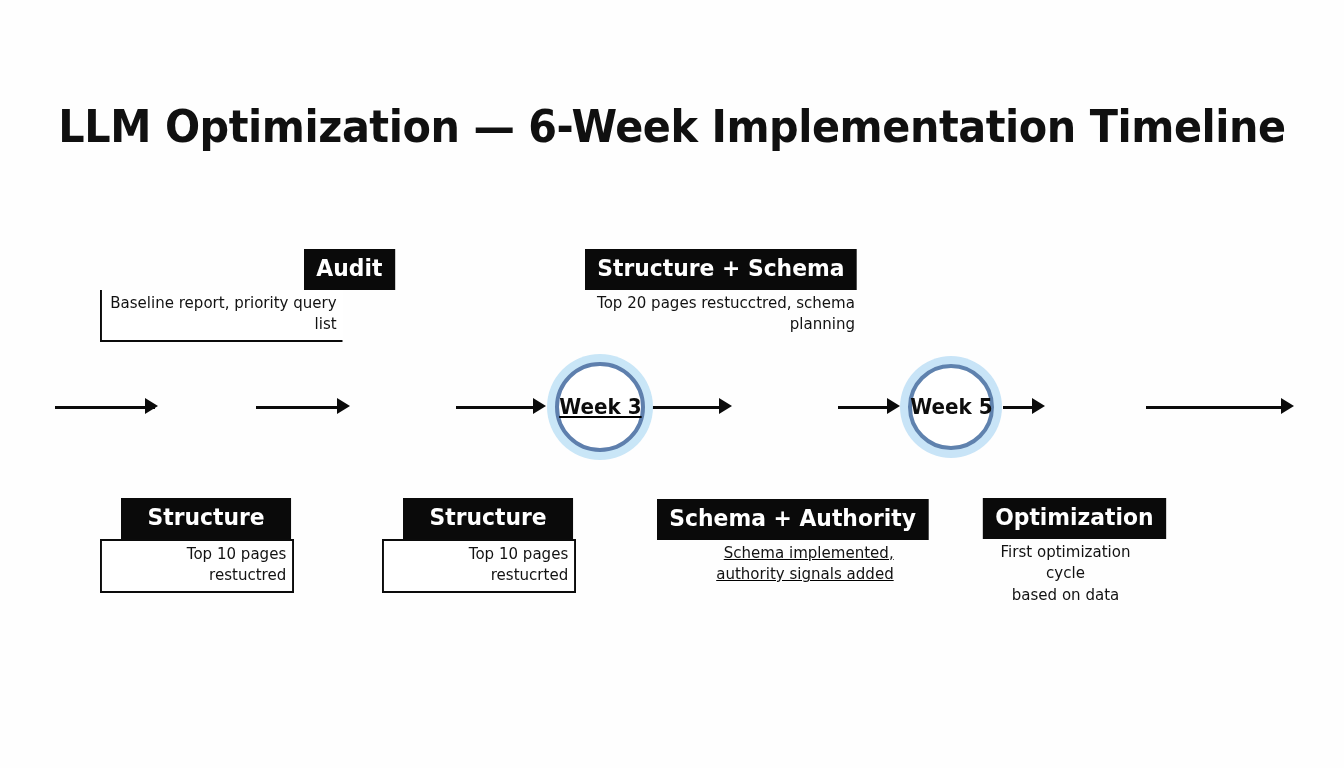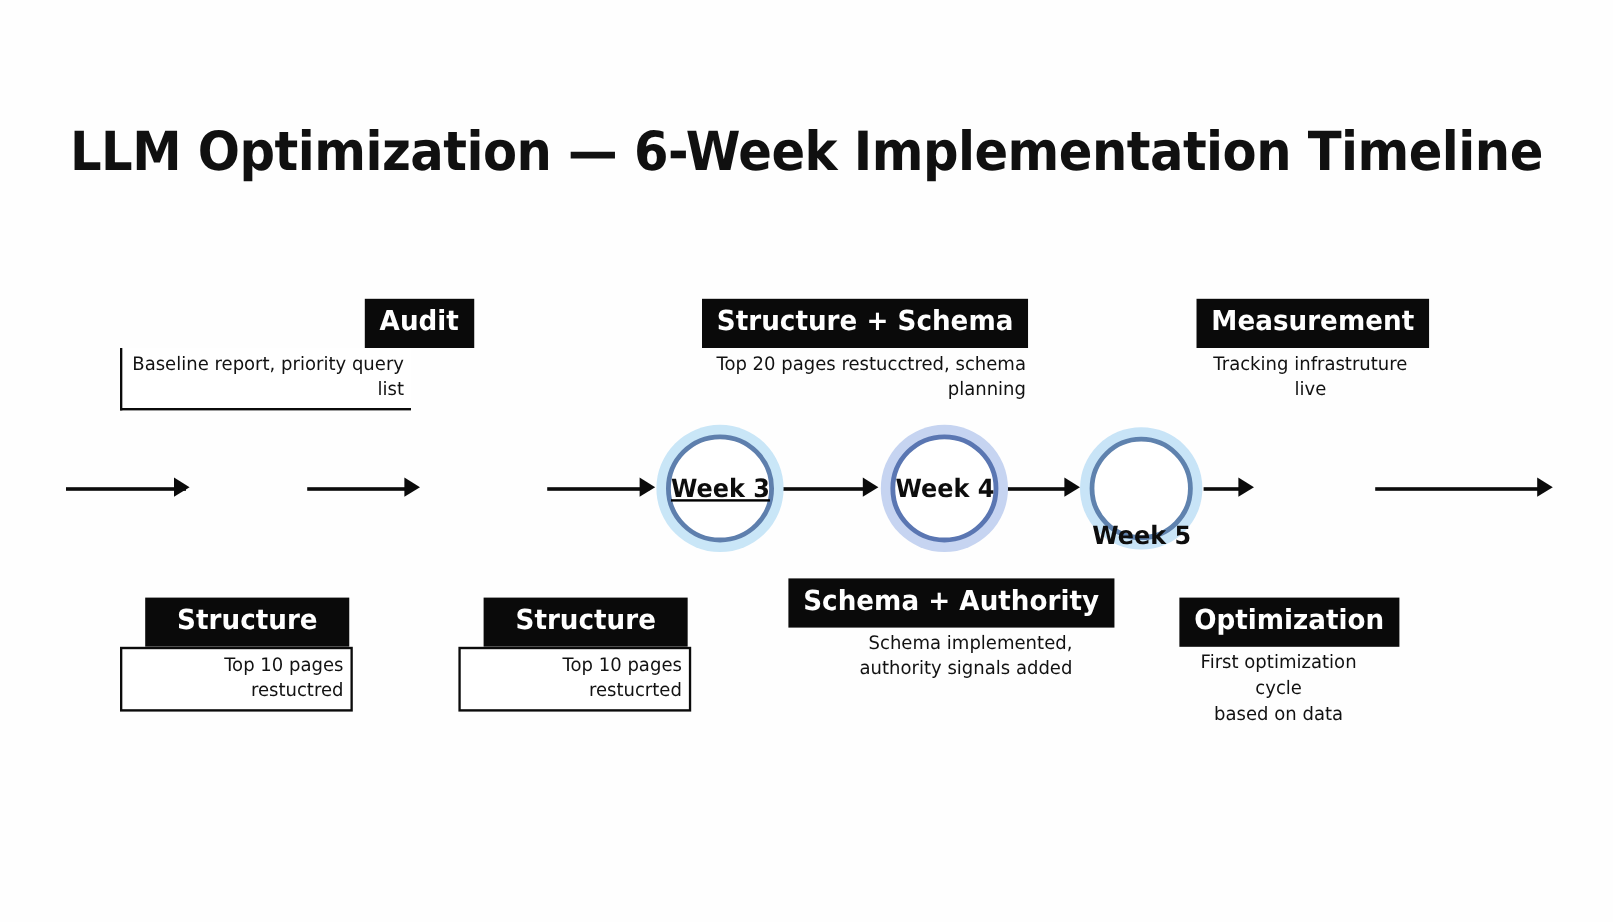--- a/index.html
+++ b/index.html
@@ -149,59 +149,50 @@
   <div class="tl-arrow" style="left:1281px;"></div>
 
 
 
   <div class="node" style="left:547px; top:354px; width:106px; height:106px;text-decoration:underline;">
     <div class="node-glow" style="width:106px; height:106px; background:#c9e6f7;"></div>
     <div class="node-ring" style="left:8px; top:8px; width:90px; height:90px; border:4px solid #5e7fad;"></div>
     <span class="node-label">Week 3</span>
   </div>
 
-  <div class="node" style="left:734px; top:354px; width:106px; height:106px;">
-    <div class="node-glow" style="width:106px; height:106px; background:#c6d4f1;"></div>
-    <div class="node-ring" style="left:8px; top:8px; width:90px; height:90px; border:4px solid #5a76b2;"></div>
-    <span class="node-label">Week 4</span>
-  </div>
-
-  <div class="node" style="left:900px; top:356px; width:102px; height:102px;align-items:flex-end;">
+
+  <div class="node" style="left:900px; top:356px; width:102px; height:102px;">
     <div class="node-glow" style="width:102px; height:102px; background:#c8e4f7;"></div>
     <div class="node-ring" style="left:8px; top:8px; width:86px; height:86px; border:4px solid #5f82ae;"></div>
     <span class="node-label">Week 5</span>
   </div>
 
 
   <div class="callout" style="left:100px; top:249px; width:300px;">
     <div class="callout-chip">Audit</div>
     <div class="callout-desc boxed-corner" style="width:250px;">Baseline report, priority query list</div>
   </div>
 
   <div class="callout" style="left:531px; top:249px; width:340px;">
     <div class="callout-chip">Structure + Schema</div>
     <div class="callout-desc plain" style="width:340px;">Top 20 pages restucctred, schema planning</div>
   </div>
 
-  <div class="callout centered" style="left:992px; top:249px; width:200px; text-align:center;">
-    <div class="callout-chip">Measurement</div>
-    <div class="callout-desc plain" style="width:200px;">Tracking infrastruture live</div>
-  </div>
 
   <div class="callout" style="left:100px; top:498px; width:200px;">
     <div class="callout-chip" style="padding-left:28px; padding-right:28px;">Structure</div>
     <div class="callout-desc boxed-full" style="width:200px;">Top 10 pages restuctred</div>
   </div>
 
   <div class="callout" style="left:382px; top:498px; width:200px;">
     <div class="callout-chip" style="padding-left:28px; padding-right:28px;">Structure</div>
     <div class="callout-desc boxed-full" style="width:200px;">Top 10 pages restucrted</div>
   </div>
 
-  <div class="callout" style="left:657px; top:482px; width:250px;">
+  <div class="callout" style="left:657px; top:499px; width:250px;text-decoration:underline;">
     <div class="callout-chip">Schema + Authority</div>
     <div class="callout-desc plain" style="width:250px; padding-left:13px;">Schema implemented,
 authority signals added</div>
   </div>
 
   <div class="callout centered" style="left:978px; top:498px; width:175px; text-align:center;">
     <div class="callout-chip">Optimization</div>
     <div class="callout-desc plain" style="width:175px;">First optimization cycle
 based on data</div>
   </div>

